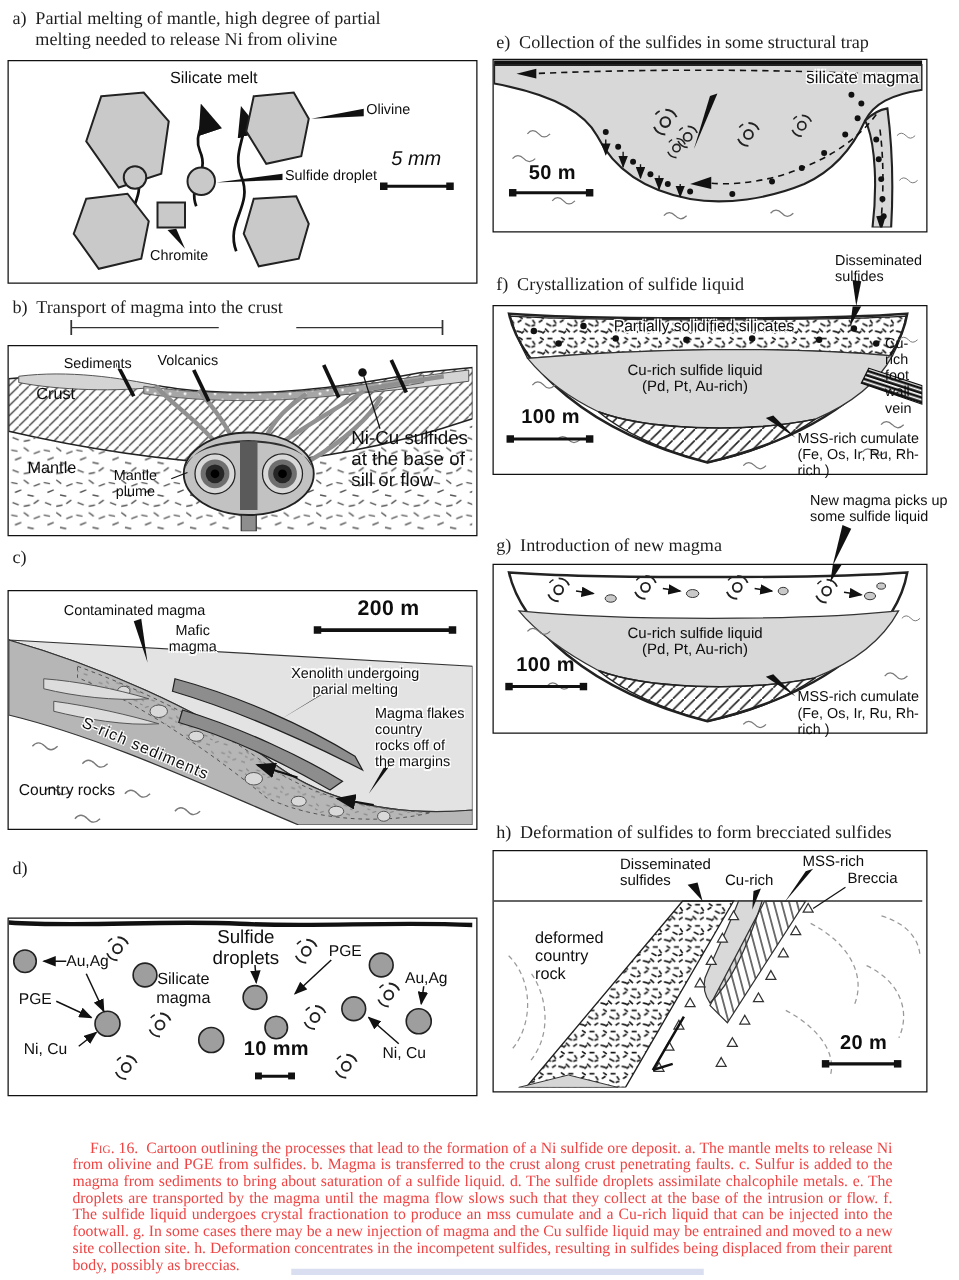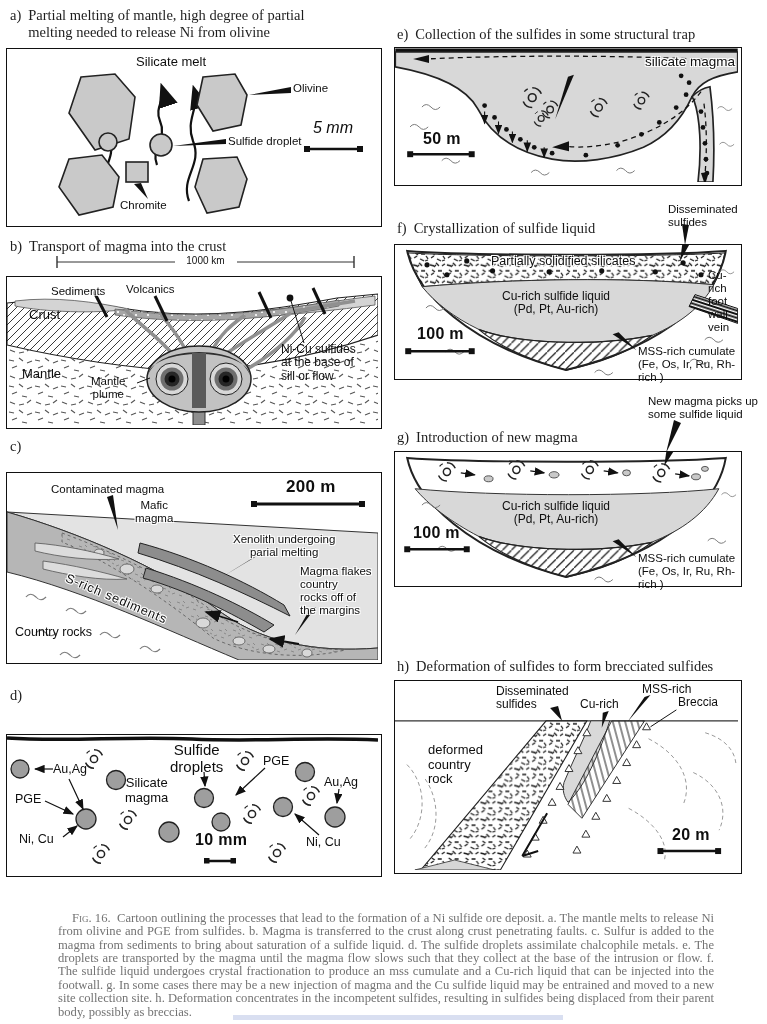--- a/index.html
+++ b/index.html
@@ -13,21 +13,21 @@
   .lbl{position:absolute;font-size:11.5px;line-height:1.12;white-space:pre-line;color:#0e0e0e;}
   .c{text-align:center;}
   .halo{text-shadow:0 0 2px #fff,1px 1px 0 #fff,-1px -1px 0 #fff,1px -1px 0 #fff,-1px 1px 0 #fff;}
   .big{font-size:13px;margin-left:25px;}
   .scale{font-weight:bold;font-size:16px;letter-spacing:.3px;}
   .scale-reg{font-size:16px;font-style:italic;}
   .rot{transform:rotate(23deg);transform-origin:left top;letter-spacing:1px;font-size:12.5px;}
   .dim{position:absolute;font-size:10px;}
   .dim .dl{position:absolute;left:0;right:0;top:1px;text-align:center;}
   .caption{position:absolute;font-family:"Liberation Serif",serif;font-size:12.6px;line-height:1.07;
-           text-align:justify;color:#737373;text-indent:14px;}
+           text-align:justify;color:#ef4444;text-indent:14px;}
   .caption .fig{font-variant:small-caps;}
   .footer-bar{position:absolute;background:#b9c4e6;opacity:.55;}
   .out-lbl{position:absolute;font-size:11.5px;line-height:1.12;white-space:pre-line;color:#0e0e0e;}
 </style>
 </head>
 <body>
 
 <svg width="0" height="0" style="position:absolute" aria-hidden="true">
   <defs>
     <marker id="ah" markerWidth="9" markerHeight="7" refX="8" refY="3.5" orient="auto">
@@ -122,21 +122,20 @@
     <span class="m">b)</span>
     <span class="t">Transport of magma into the crust</span>
   </div>
   <div class="dim" style="left:55px;top:254px;width:301px;height:16px">
     <svg width="301" height="16">
       <line x1="2" y1="8" x2="120" y2="8" stroke="#333" stroke-width="1"></line>
       <line x1="182" y1="8" x2="299" y2="8" stroke="#333" stroke-width="1"></line>
       <line x1="2" y1="2" x2="2" y2="14" stroke="#333" stroke-width="1.4"></line>
       <line x1="299" y1="2" x2="299" y2="14" stroke="#333" stroke-width="1.4"></line>
     </svg>
-    <div class="dl">1000 km</div>
   </div>
   <div class="panel-box" style="left:6px;top:276px;width:374px;height:151px">
     <svg width="371" height="148" viewBox="0 0 371 148">
       <path d="M0,26 C60,19 95,29 135,34 C205,42 265,33 330,21 L371,17 L371,58 C300,82 240,91 186,95 C120,91 60,82 0,68 Z" fill="url(#hatch)" stroke="#222" stroke-width="1.2"></path>
       <path d="M0,68 C60,82 120,91 186,95 C240,91 300,82 371,58 L371,148 L0,148 Z" fill="url(#stip)" stroke="none"></path>
       <path d="M8,24 C48,19 88,25 122,32 C88,37 38,35 8,29 Z" fill="#d4d4d4" stroke="#555" stroke-width="0.8"></path>
       <path d="M252,34 C295,30 332,23 368,19 L368,28 C330,33 292,37 252,40 Z" fill="#d4d4d4" stroke="#555" stroke-width="0.8"></path>
       <path d="M108,32 C180,42 250,38 332,23 L332,29 C252,44 180,48 108,38 Z" fill="url(#volc)" stroke="#555" stroke-width="0.7"></path>
       <g stroke="#909090" stroke-width="3.5" fill="none">
         <path d="M168,80 C150,58 132,48 118,32"></path>
@@ -171,21 +170,21 @@
       <circle cx="283" cy="21" r="3.4" fill="#111"></circle>
       <line x1="284" y1="24" x2="297" y2="66" stroke="#111" stroke-width="1"></line>
       <line x1="130" y1="106" x2="143" y2="101" stroke="#111" stroke-width="1"></line>
     </svg>
     <div class="lbl halo" style="left:44px;top:8px">Sediments</div>
     <div class="lbl halo" style="left:119px;top:6px">Volcanics</div>
     <div class="lbl" style="left:22px;top:31px;font-size:13px">Crust</div>
     <div class="lbl" style="left:15px;top:90px;font-size:13px">Mantle</div>
     <div class="lbl c" style="left:84px;top:98px">Mantle
 plume</div>
-    <div class="lbl" style="left:274px;top:66px;font-size:12px">Ni-Cu sulfides
+    <div class="lbl" style="left:274px;top:66px;font-size:15px">Ni-Cu sulfides
 at the base of
 sill or flow</div>
   </div>
 
   <div class="heading" style="left:10px;top:438px;width:366px">
     <span class="m">c)</span>
   </div>
   <div class="panel-box" style="left:6px;top:472px;width:374px;height:190px">
     <svg width="371" height="187" viewBox="0 0 371 187">
       <path d="M0,39 L371,60 L371,175 C310,180 252,170 207,134 C152,94 70,59 0,39 Z" fill="#e3e3e3" stroke="#333" stroke-width="1"></path>

